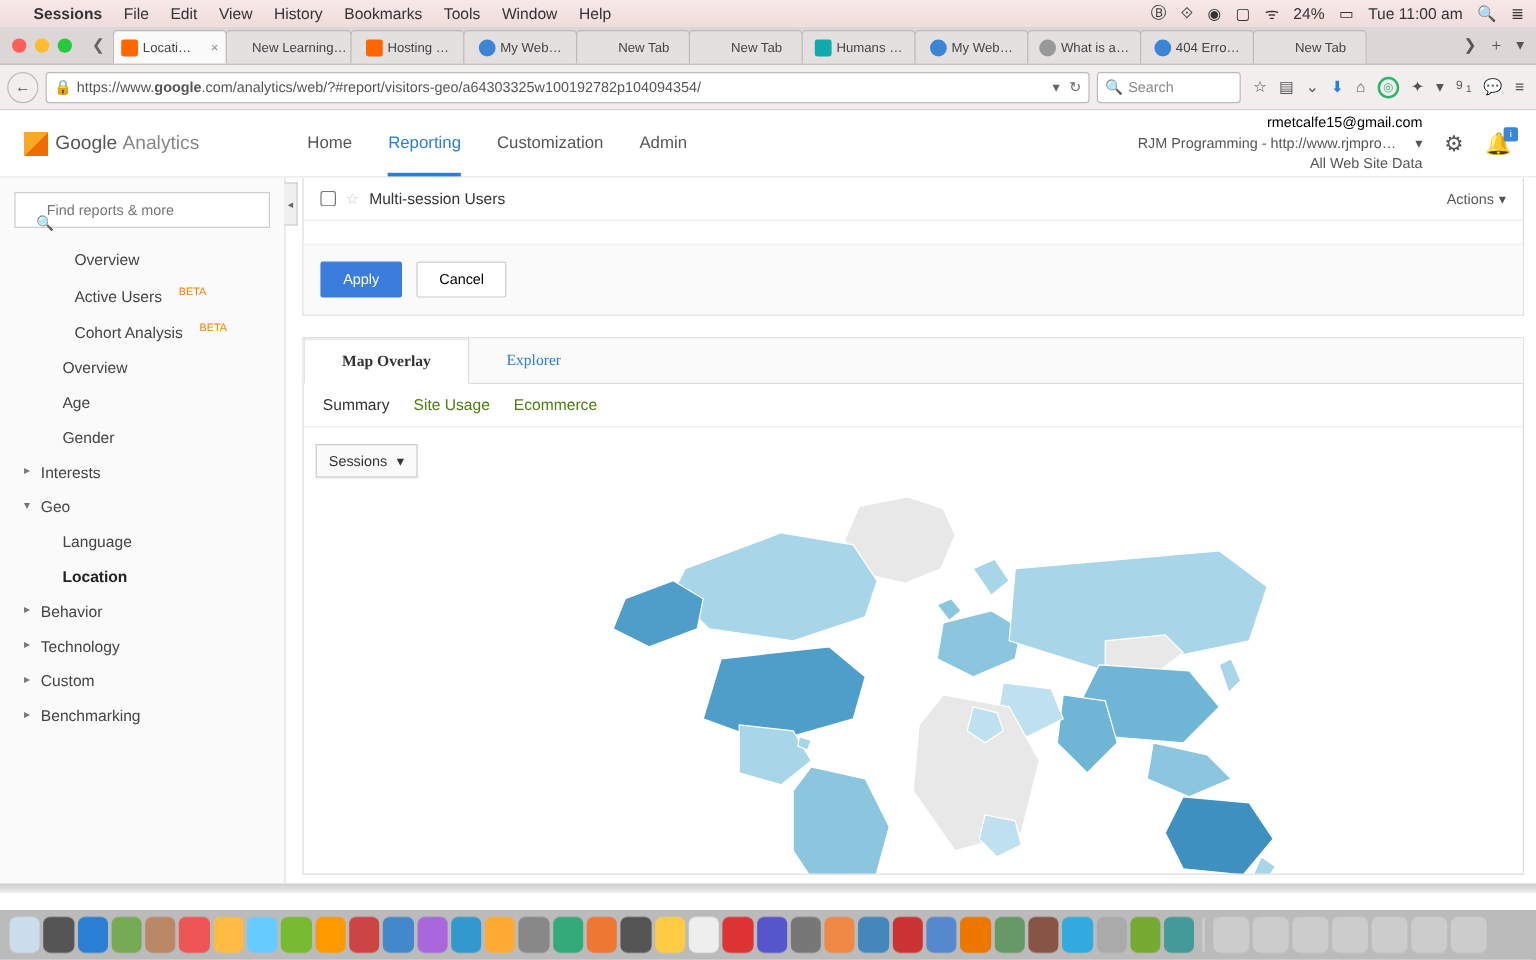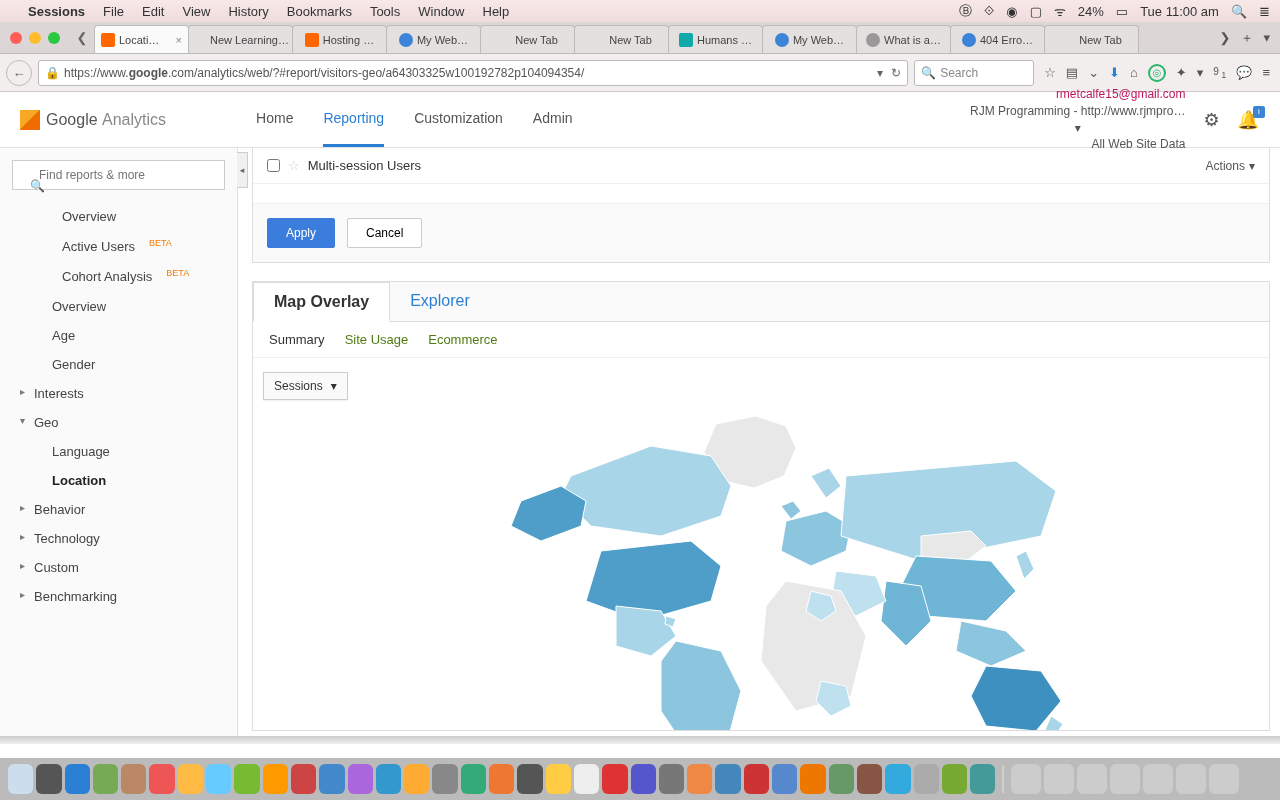--- a/index.html
+++ b/index.html
@@ -37,22 +37,22 @@
 
 .ga { position:relative; height:644px; background:#fff;}
 .ga-header { height:56px; border-bottom:1px solid #e0e0e0; display:flex; align-items:center; padding:0 20px;}
 .ga-logo { display:flex; align-items:center; gap:6px; font-size:16px; color:#555;}
 .ga-logo .sq{width:20px;height:20px;background:linear-gradient(135deg,#f9a825 50%,#ef6c00 50%);}
 .ga-logo .thin{font-weight:300;color:#888;}
 .ga-nav { display:flex; gap:30px; margin-left:90px;}
 .ga-nav a { color:#555; font-size:14px; text-decoration:none; padding:18px 0;}
 .ga-nav a.active{ color:#2a7fd4; border-bottom:3px solid #2a7fd4;}
 .ga-account { margin-left:auto; text-align:right; font-size:12px; color:#555; line-height:1.4;}
-.ga-account .email{color:#be185d;}
-.ga-account .prop{display:flex;align-items:center;gap:0;justify-content:flex-end;flex-direction:column;}
+.ga-account .email{color:#000000;}
+.ga-account .prop{display:flex;align-items:center;gap:16px;justify-content:flex-end;}
 .ga-hdricons{display:flex;gap:18px;align-items:center;margin-left:18px;color:#555;}
 .ga-hdricons .bell{position:relative;}
 .ga-hdricons .bell .dot{position:absolute;top:-3px;right:-5px;width:12px;height:12px;background:#3b84d6;border-radius:2px;font-size:8px;color:#fff;display:flex;align-items:center;justify-content:center;}
 .ga-body { display:flex; height:calc(100% - 56px);}
 
 .sidebar { width:238px; border-right:1px solid #e0e0e0; background:#fafafa; position:relative;}
 .collapse-handle{position:absolute;right:-11px;top:4px;width:11px;height:36px;background:#f0f0f0;border:1px solid #ccc;border-left:none;display:flex;align-items:center;justify-content:center;font-size:9px;color:#666;}
 .sb-search { margin:12px; }
 .sb-search input{ width:100%; height:30px; border:1px solid #ccc; padding:0 8px 0 26px; font-size:12px; color:#888; background:#fff;}
 .sb-search-wrap{position:relative;}
@@ -72,21 +72,21 @@
 .seg-row { height:36px; display:flex; align-items:center; padding:0 14px; border-bottom:1px solid #eee;}
 .seg-row .chk{margin-right:8px;}
 .seg-row .star{color:#ccc;margin-right:8px;}
 .seg-row .actions{margin-left:auto;color:#555;font-size:12px;display:flex;align-items:center;gap:4px;}
 .btnbar { padding:14px; display:flex; gap:12px; background:#fafafa;}
 .btn { padding:7px 18px; border-radius:2px; font-size:12px; border:1px solid #ccc; background:#fff; cursor:pointer;}
 .btn.primary{background:#3b7ddd;color:#fff;border-color:#3b7ddd;}
 
 .report-card { margin-top:18px; border:1px solid #ddd; background:#fff;}
 .tabs-row { display:flex; border-bottom:1px solid #ddd; background:#fafafa;}
-.tabs-row .tabh { padding:10px 20px; font-size:16px; color:#2a7fd4; cursor:pointer;}
+.tabs-row .tabh { padding:10px 31px; font-size:13px; color:#2a7fd4; cursor:pointer;font-family:Liberation Serif, serif;}
 .tabs-row .tabh.active{background:#fff;border:1px solid #ddd;border-bottom:1px solid #fff;margin-bottom:-1px;font-weight:bold;color:#333;}
 .subtabs { padding:10px 16px; display:flex; gap:20px; border-bottom:1px solid #eee; font-size:13px;}
 .subtabs span{color:#4d7c0f;cursor:pointer;}
 .subtabs span.active{color:#333;}
 .metric-dd { margin:14px 0 0 10px;}
 .metric-dd .dd{display:inline-flex;align-items:center;gap:8px;border:1px solid #ccc;background:#fafafa;padding:6px 10px;font-size:12px;box-shadow:0 1px 1px rgba(0,0,0,.05);}
 .map-area { height:330px; display:flex; align-items:flex-start; justify-content:center; overflow:hidden; padding-top:6px;}
 .map-area svg { width:620px; height:auto;}
 
 .dock { position:absolute; bottom:0; left:0; right:0; height:42px; background:rgba(60,60,60,.35); display:flex; align-items:center; padding:0 8px; gap:3px; backdrop-filter:blur(2px);}

